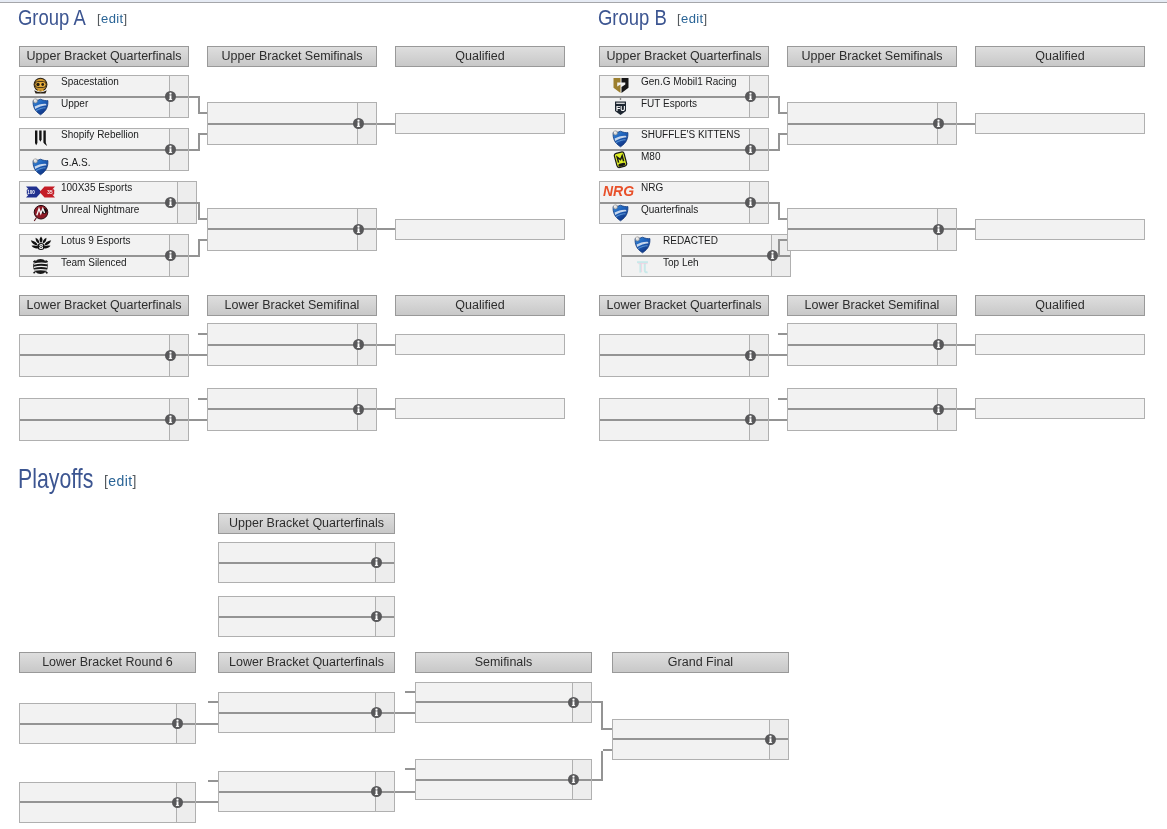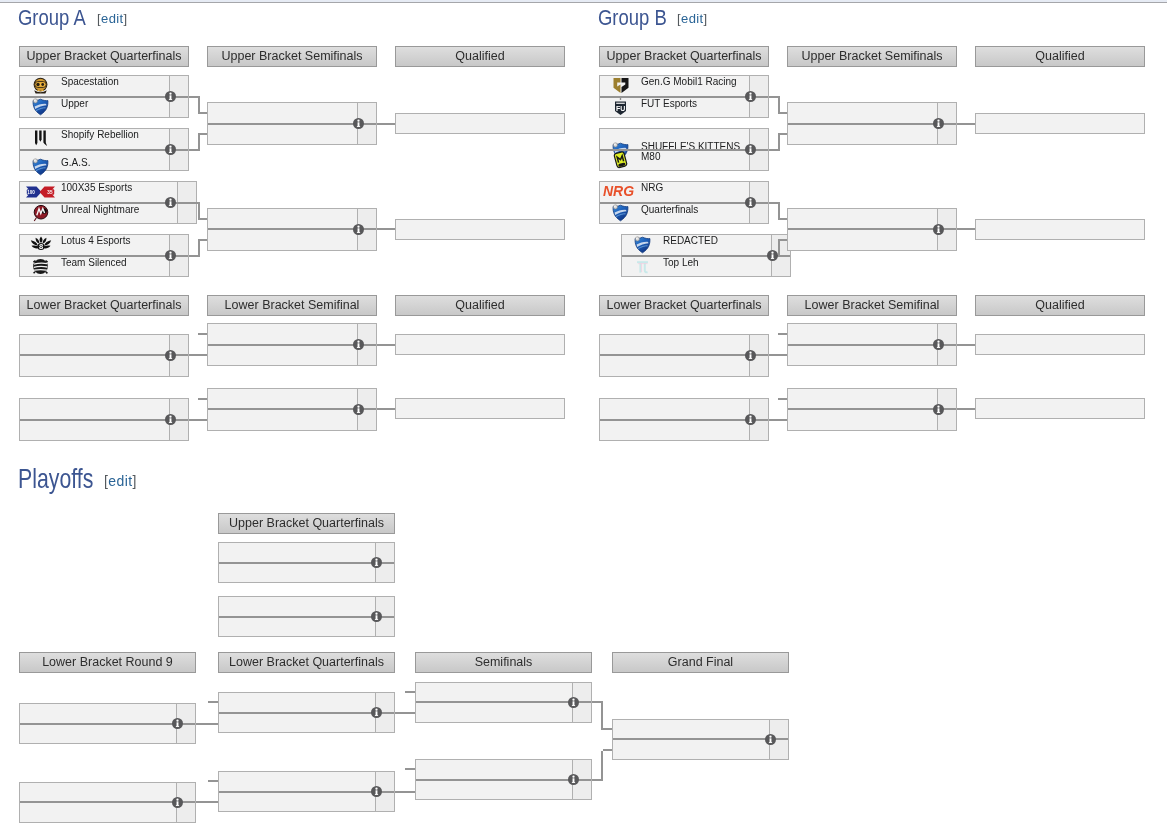--- a/index.html
+++ b/index.html
@@ -156,21 +156,21 @@
           <path d="M5.5 1.8C8.3 3 9.6 5 9.3 7.6 6.6 6.8 5.6 4.6 5.5 1.8Z" fill="#111"></path>
           <path d="M16.5 1.8C13.7 3 12.4 5 12.7 7.6 15.4 6.8 16.4 4.6 16.5 1.8Z" fill="#111"></path>
           <path d="M0.8 4.2C4.5 4.8 7 6.6 7.8 9.4 4.6 9.6 2 7.6 0.8 4.2Z" fill="#111"></path>
           <path d="M21.2 4.2C17.5 4.8 15 6.6 14.2 9.4 17.4 9.6 20 7.6 21.2 4.2Z" fill="#111"></path>
           <path d="M1.5 9.8C4.8 8.9 8 9.8 9.6 11.8 6.8 13.4 3.6 12.4 1.5 9.8Z" fill="#111"></path>
           <path d="M20.5 9.8C17.2 8.9 14 9.8 12.4 11.8 15.2 13.4 18.4 12.4 20.5 9.8Z" fill="#111"></path>
           <circle cx="11" cy="10.5" r="3.6" fill="#111"></circle>
           <text x="11" y="13.3" font-family="Liberation Sans, sans-serif" font-size="7.5" font-weight="bold" fill="#fff" text-anchor="middle">8</text>
         </svg>
       </span>
-      <span class="nm">Lotus 4 Esports</span>
+      <span class="nm">Lotus 9 Esports</span>
     </div>
     <div class="row" style="top:21.5px;height:19.5px">
       <span class="ic">
         <svg width="17" height="17" viewBox="0 0 17 17">
           <path d="M3.5 2.6 1.4 4.2M13.5 2.6 15.6 4.2M3 13.8 1.6 15.2M13.8 13.8 15.4 15.4" stroke="#191919" stroke-width="1.6"></path>
           <circle cx="8.5" cy="8.5" r="7.4" fill="#191919"></circle>
           <path d="M2 6.2C6 5 10.5 4.8 15.2 5.6" stroke="#f2f2f2" stroke-width="1.3" fill="none"></path>
           <path d="M1.8 9.3C6.5 8.2 10.5 8.2 15.4 9" stroke="#f2f2f2" stroke-width="1.3" fill="none"></path>
           <path d="M2.2 12.2C6.5 11.4 10.5 11.4 14.8 12.2" stroke="#f2f2f2" stroke-width="1.3" fill="none"></path>
         </svg>
@@ -318,21 +318,21 @@
     <div class="info" style="left:144.5px;top:15.0px">
       <svg width="11" height="11" viewBox="0 0 11 11">
         <circle cx="5.5" cy="5.5" r="5.5" fill="#58585a"></circle>
         <rect x="4.55" y="4.3" width="1.9" height="4.1" fill="#fff"></rect>
         <rect x="3.9" y="8" width="3.2" height="0.9" fill="#fff"></rect>
         <circle cx="5.5" cy="2.7" r="1.15" fill="#fff"></circle>
       </svg>
     </div>
   </div>
 <div class="match" style="left:599px;top:128px;width:170px;height:43px">
-    <div class="row" style="top:12px;height:19.5px">
+    <div class="row" style="top:0;height:19.5px">
       <span class="ic">
         <svg width="17" height="18" viewBox="0 0 17 18">
           <path d="M8.5 1.2C11 2.3 13.8 2.9 15.9 2.6 16.2 8 14.8 12.9 8.5 16.8 2.2 12.9 0.8 8 1.1 2.6 3.2 2.9 6 2.3 8.5 1.2Z" fill="url(#rlg)" stroke="#123a7d" stroke-width="0.8"></path>
           <path d="M2.6 8.6C6 6.9 9.5 5.6 14 5.9L14.6 7.2C10.2 7.5 6.3 9.3 3.1 10.9Z" fill="#fff" opacity="0.75"></path>
           <path d="M4 12.6C7.5 10.7 11 9.6 13.6 9.8" stroke="#7db4e8" stroke-width="0.8" fill="none" opacity="0.9"></path>
           <circle cx="3.4" cy="2.9" r="2.1" fill="#d9d9d9" stroke="#7a7a7a" stroke-width="0.5"></circle>
           <circle cx="2.9" cy="2.3" r="0.7" fill="#fff"></circle>
         </svg>
       </span>
       <span class="nm">SHUFFLE'S KITTENS</span>
@@ -551,21 +551,21 @@
     <div class="mdiv" style="top:18.5px"></div>
     <div class="info" style="left:151.5px;top:14.0px">
       <svg width="11" height="11" viewBox="0 0 11 11">
         <circle cx="5.5" cy="5.5" r="5.5" fill="#58585a"></circle>
         <rect x="4.55" y="4.3" width="1.9" height="4.1" fill="#fff"></rect>
         <rect x="3.9" y="8" width="3.2" height="0.9" fill="#fff"></rect>
         <circle cx="5.5" cy="2.7" r="1.15" fill="#fff"></circle>
       </svg>
     </div>
   </div>
-<div class="hd" style="left:19px;top:651.5px;width:177px">Lower Bracket Round 9</div>
+<div class="hd" style="left:19px;top:651.5px;width:177px">Lower Bracket Round 6</div>
 <div class="hd" style="left:218px;top:651.5px;width:177px">Lower Bracket Quarterfinals</div>
 <div class="hd" style="left:415px;top:651.5px;width:177px">Semifinals</div>
 <div class="hd" style="left:612px;top:651.5px;width:177px">Grand Final</div>
 <div class="match" style="left:19px;top:703px;width:177px;height:41px">
     <div class="sc"></div>
     <div class="mdiv" style="top:18.5px"></div>
     <div class="info" style="left:151.5px;top:14.0px">
       <svg width="11" height="11" viewBox="0 0 11 11">
         <circle cx="5.5" cy="5.5" r="5.5" fill="#58585a"></circle>
         <rect x="4.55" y="4.3" width="1.9" height="4.1" fill="#fff"></rect>

